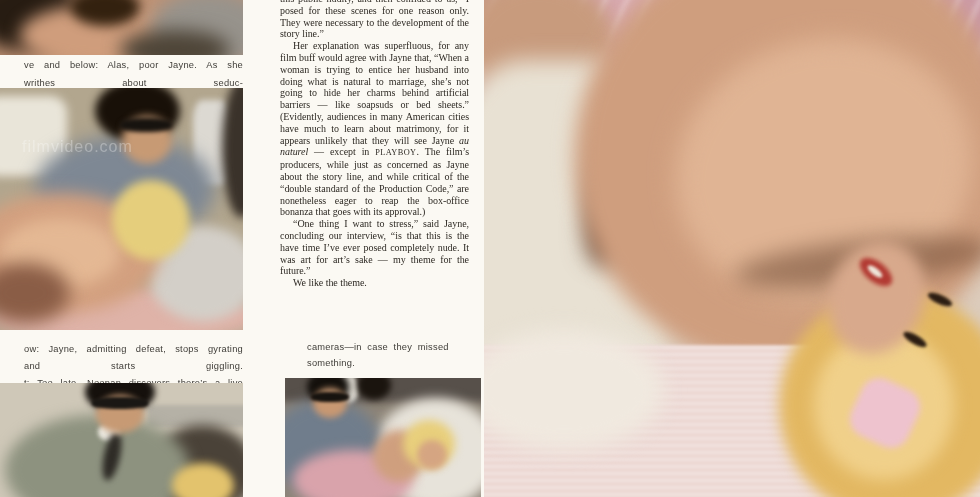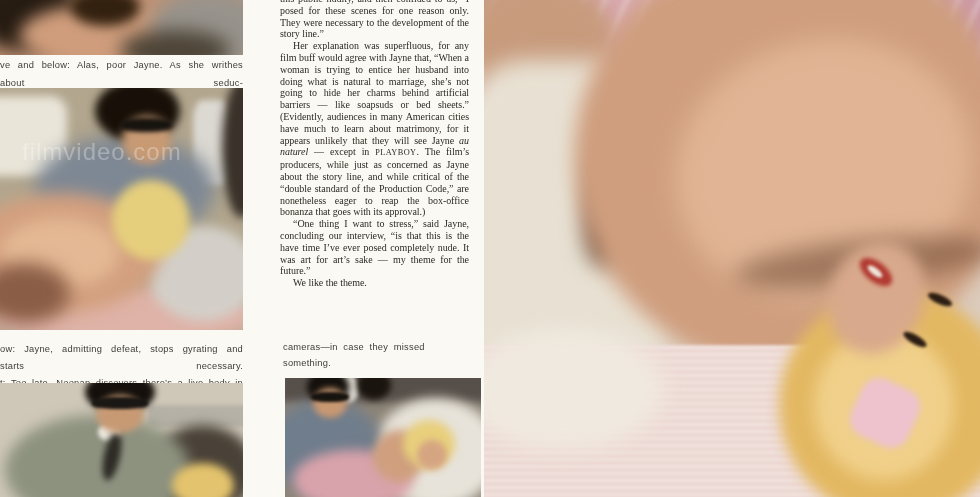--- a/index.html
+++ b/index.html
@@ -17,29 +17,29 @@
   }
   #article p{margin:0;}
   #article p.ind{text-indent:13px;}
   .it{font-style:italic;}
   .sc{font-size:8.3px;letter-spacing:.4px;}
   
   .caption{
     position:absolute;font-family:"Liberation Sans",sans-serif;
     font-size:9.3px;color:#3f3d38;letter-spacing:.25px;word-spacing:2.4px;
   }
-  .cap-line{text-align:justify;text-align-last:justify;}
+  .cap-line{text-align:justify;text-align-last:justify;padding-left:24px;}
   .cap-line.natural{text-align:left;text-align-last:left;}
   #caption-top{left:0;top:56px;width:243px;line-height:18px;}
   #caption-bottom{left:0;top:341px;width:243px;line-height:17px;}
   #caption-center{left:283px;top:339px;width:180px;line-height:16px;word-spacing:2.8px;}
   
   #watermark{
     position:absolute;left:22px;top:50px;
-    font-family:"Liberation Sans",sans-serif;font-size:24px;letter-spacing:1px;
+    font-family:"Liberation Sans",sans-serif;font-size:16px;letter-spacing:1px;
     color:rgba(255,255,255,.30);white-space:nowrap;
   }
   
   
   #photo-1{left:0;top:0;width:243px;height:55px;background:#c09375;}
   #photo-1 .d1{left:-30px;top:-25px;width:110px;height:75px;background:#271c12;filter:blur(9px);}
   #photo-1 .d2{left:70px;top:-12px;width:70px;height:38px;background:#33210f;filter:blur(6px);}
   #photo-1 .f1{left:20px;top:5px;width:150px;height:60px;background:#cf9d7c;filter:blur(8px);}
   #photo-1 .g1{left:150px;top:-10px;width:120px;height:80px;background:#97938c;filter:blur(9px);}
   #photo-1 .d3{left:120px;top:30px;width:110px;height:40px;background:#4e4538;filter:blur(9px);}
@@ -142,21 +142,21 @@
     <div class="ph pink"></div>
     <div class="ph pil"></div>
     <div class="ph body"></div>
     <div class="ph hl"></div>
     <div class="ph shad"></div>
     <div class="ph blond"></div>
     <div id="watermark">filmvideo.com</div>
   </div>
 
   <div class="caption" id="caption-bottom">
-    <div class="cap-line">ow: Jayne, admitting defeat, stops gyrating and starts necessary.</div>
+    <div class="cap-line">ow: Jayne, admitting defeat, stops gyrating and starts giggling.</div>
     <div class="cap-line">t: Too late, Noonan discovers there’s a live body in his bed.</div>
   </div>
 
   <div class="photo" id="photo-3" aria-label="man in glasses glancing back beside metal bed frame">
     <div class="ph bar"></div>
     <div class="ph dk"></div>
     <div class="ph jkt"></div>
     <div class="ph col"></div>
     <div class="ph tie"></div>
     <div class="ph hair"></div>

